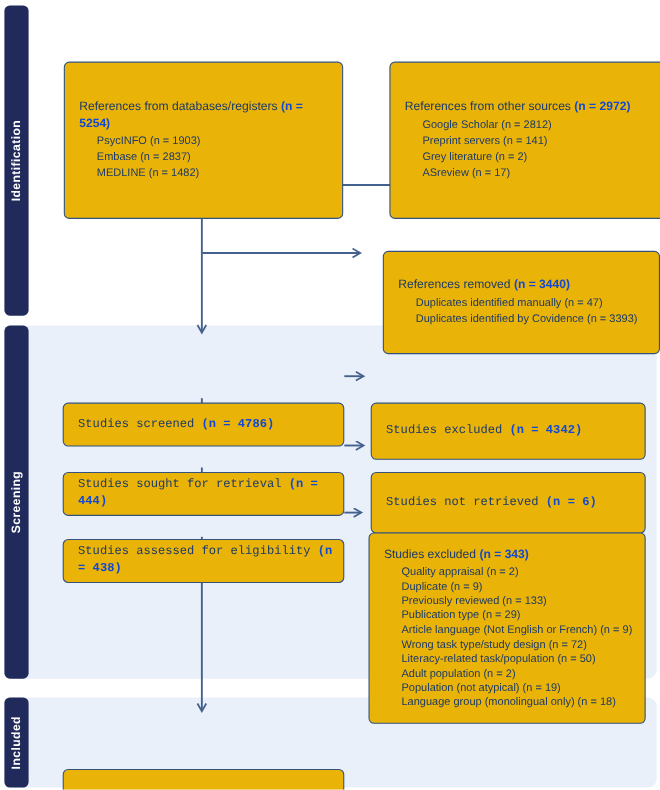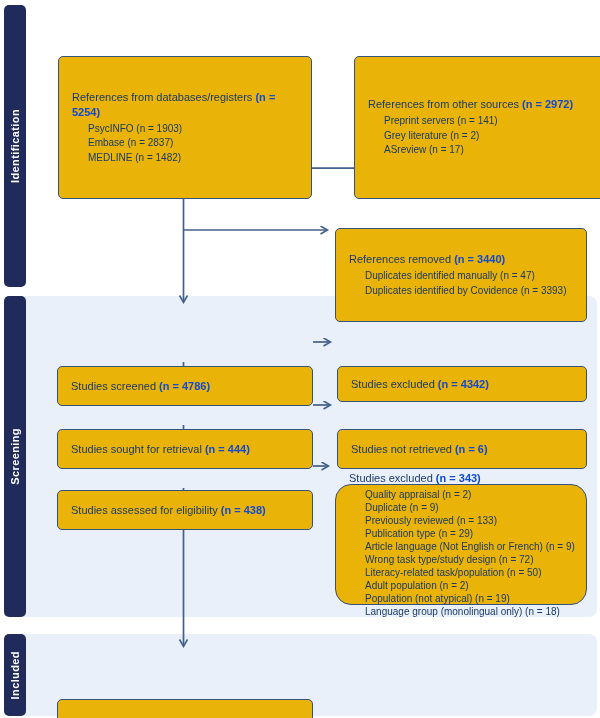--- a/index.html
+++ b/index.html
@@ -32,36 +32,36 @@
   #side-screening{top:296px;height:321px;}
   #side-included{top:634px;height:82px;}
 
   svg.connectors{position:absolute;left:0;top:0;}
 
   .box{
     position:absolute;background:#eab308;border:1.5px solid var(--box_border);
     border-radius:5px;box-sizing:border-box;margin-top:44px;
   }
   .box.big{display:flex;flex-direction:column;justify-content:center;padding:6px 8px 6px 13px;}
-  .box.small{display:flex;align-items:center;padding:0 8px 0 13px;}
+  .box.small{display:flex;align-items:center;padding:0 8px 0 13px;font-family:Liberation Mono, monospace;}
   .box-title{font-size:11px;line-height:15px;}
   .count{font-weight:bold;color:var(--accent_blue);}
   .items{padding-left:16px;margin-top:2px;}
   .items .item{font-size:10px;line-height:14.5px;white-space:nowrap;}
   .items.dense .item{font-size:10px;line-height:13.1px;}
 
   #box-databases{left:58px;top:12px;width:254px;height:143px;}
   #box-other{left:354px;top:12px;width:255px;height:143px;}
-  #box-removed{left:335px;top:184px;width:252px;height:94px;}
+  #box-removed{left:348px;top:184px;width:252px;height:94px;}
   #box-screened{left:57px;top:322px;width:256px;height:40px;}
-  #box-excluded1{left:337px;top:322px;width:250px;height:36px;}
+  #box-excluded1{left:337px;top:322px;width:250px;height:52px;}
   #box-retrieval{left:57px;top:385px;width:256px;height:40px;}
-  #box-notretrieved{left:337px;top:385px;width:250px;height:40px;}
+  #box-notretrieved{left:337px;top:385px;width:250px;height:56px;}
   #box-eligibility{left:57px;top:446px;width:256px;height:40px;align-items:center;}
-  #box-excluded2{left:335px;top:440px;width:252px;height:121px;padding-top:8px;padding-bottom:8px;border-radius:16px;}
+  #box-excluded2{left:335px;top:440px;width:252px;height:174px;padding-top:8px;padding-bottom:8px;}
   #box-included{left:57px;top:655px;width:256px;height:56px;}
 </style>
 </head>
 <body>
 
 <div class="canvas">
 
   <div class="section-bg" id="bg-screening"></div>
   <div class="section-bg" id="bg-included"></div>
 
@@ -105,20 +105,21 @@
         <div class="item">MEDLINE (n = 1482)</div>
       </div>
   </div>
 
   <div class="box big" id="box-other">
     <div class="box-title">
       <span>References from other sources</span>
       <span class="count">(n = 2972)</span>
     </div>
     <div class="items">
+        <div class="item">Google Scholar (n = 2812)</div>
         <div class="item">Preprint servers (n = 141)</div>
         <div class="item">Grey literature (n = 2)</div>
         <div class="item">ASreview (n = 17)</div>
       </div>
   </div>
 
   <div class="box big" id="box-removed">
     <div class="box-title">
       <span>References removed</span>
       <span class="count">(n = 3440)</span>

